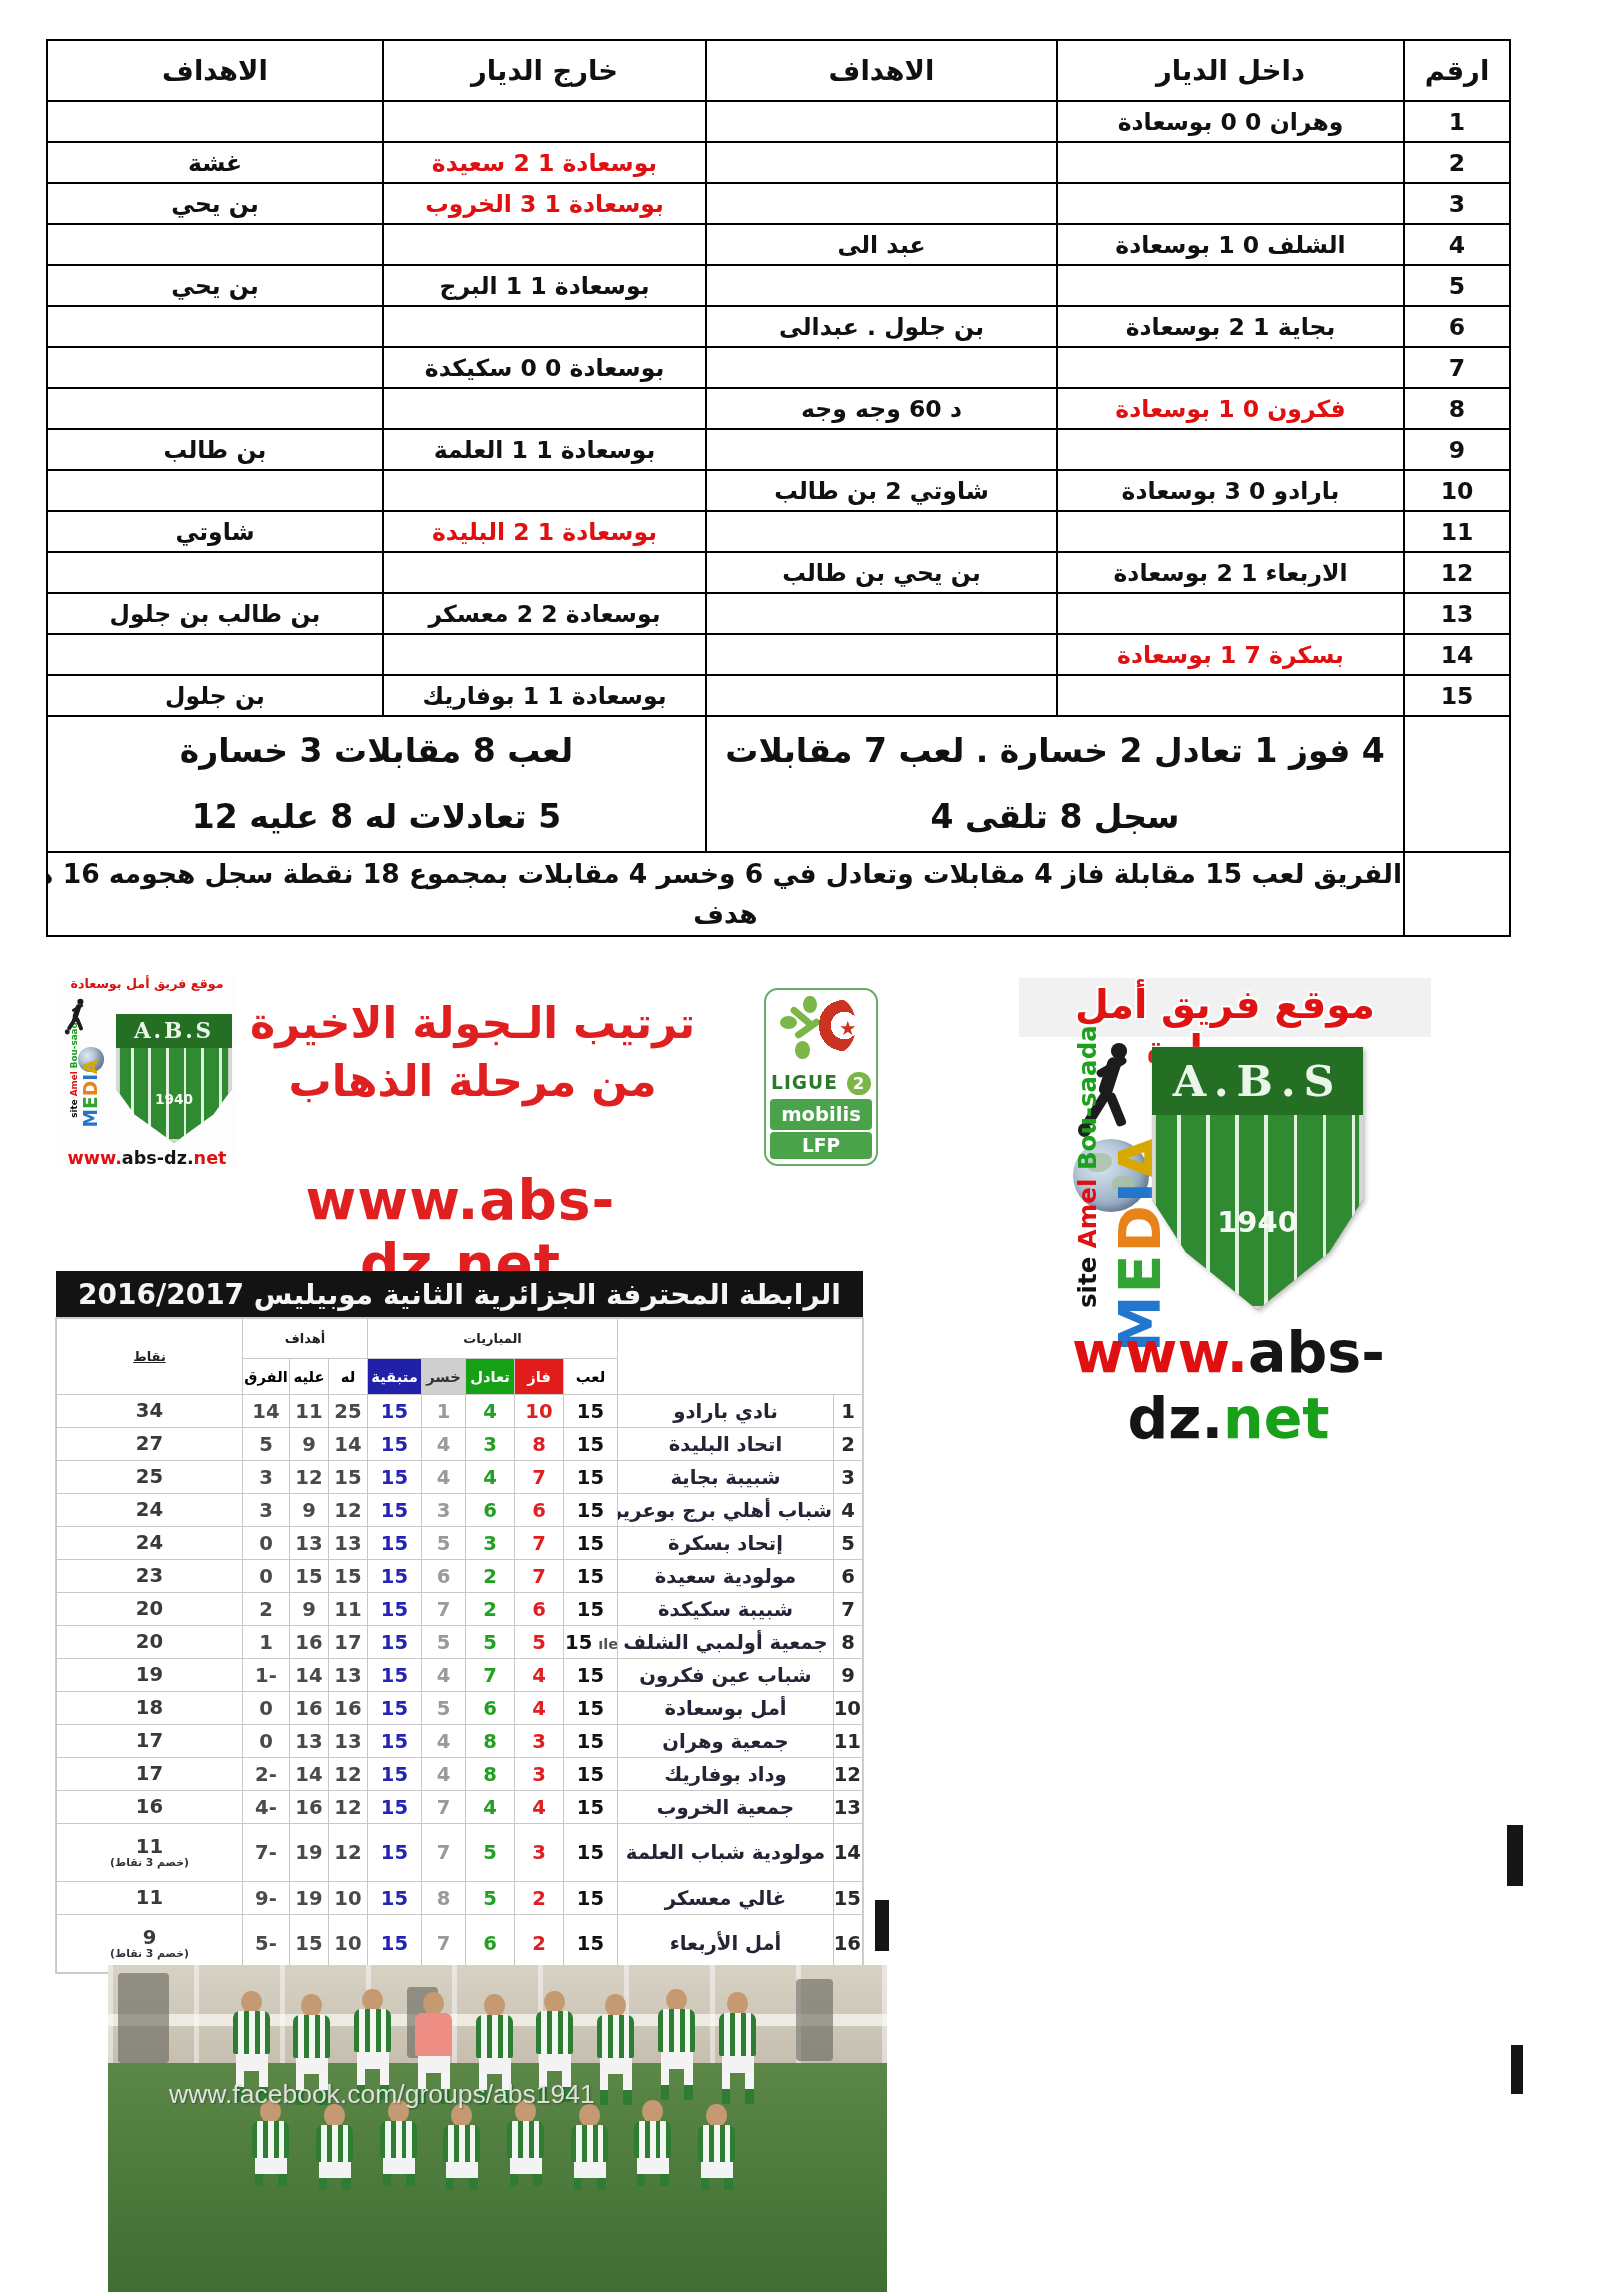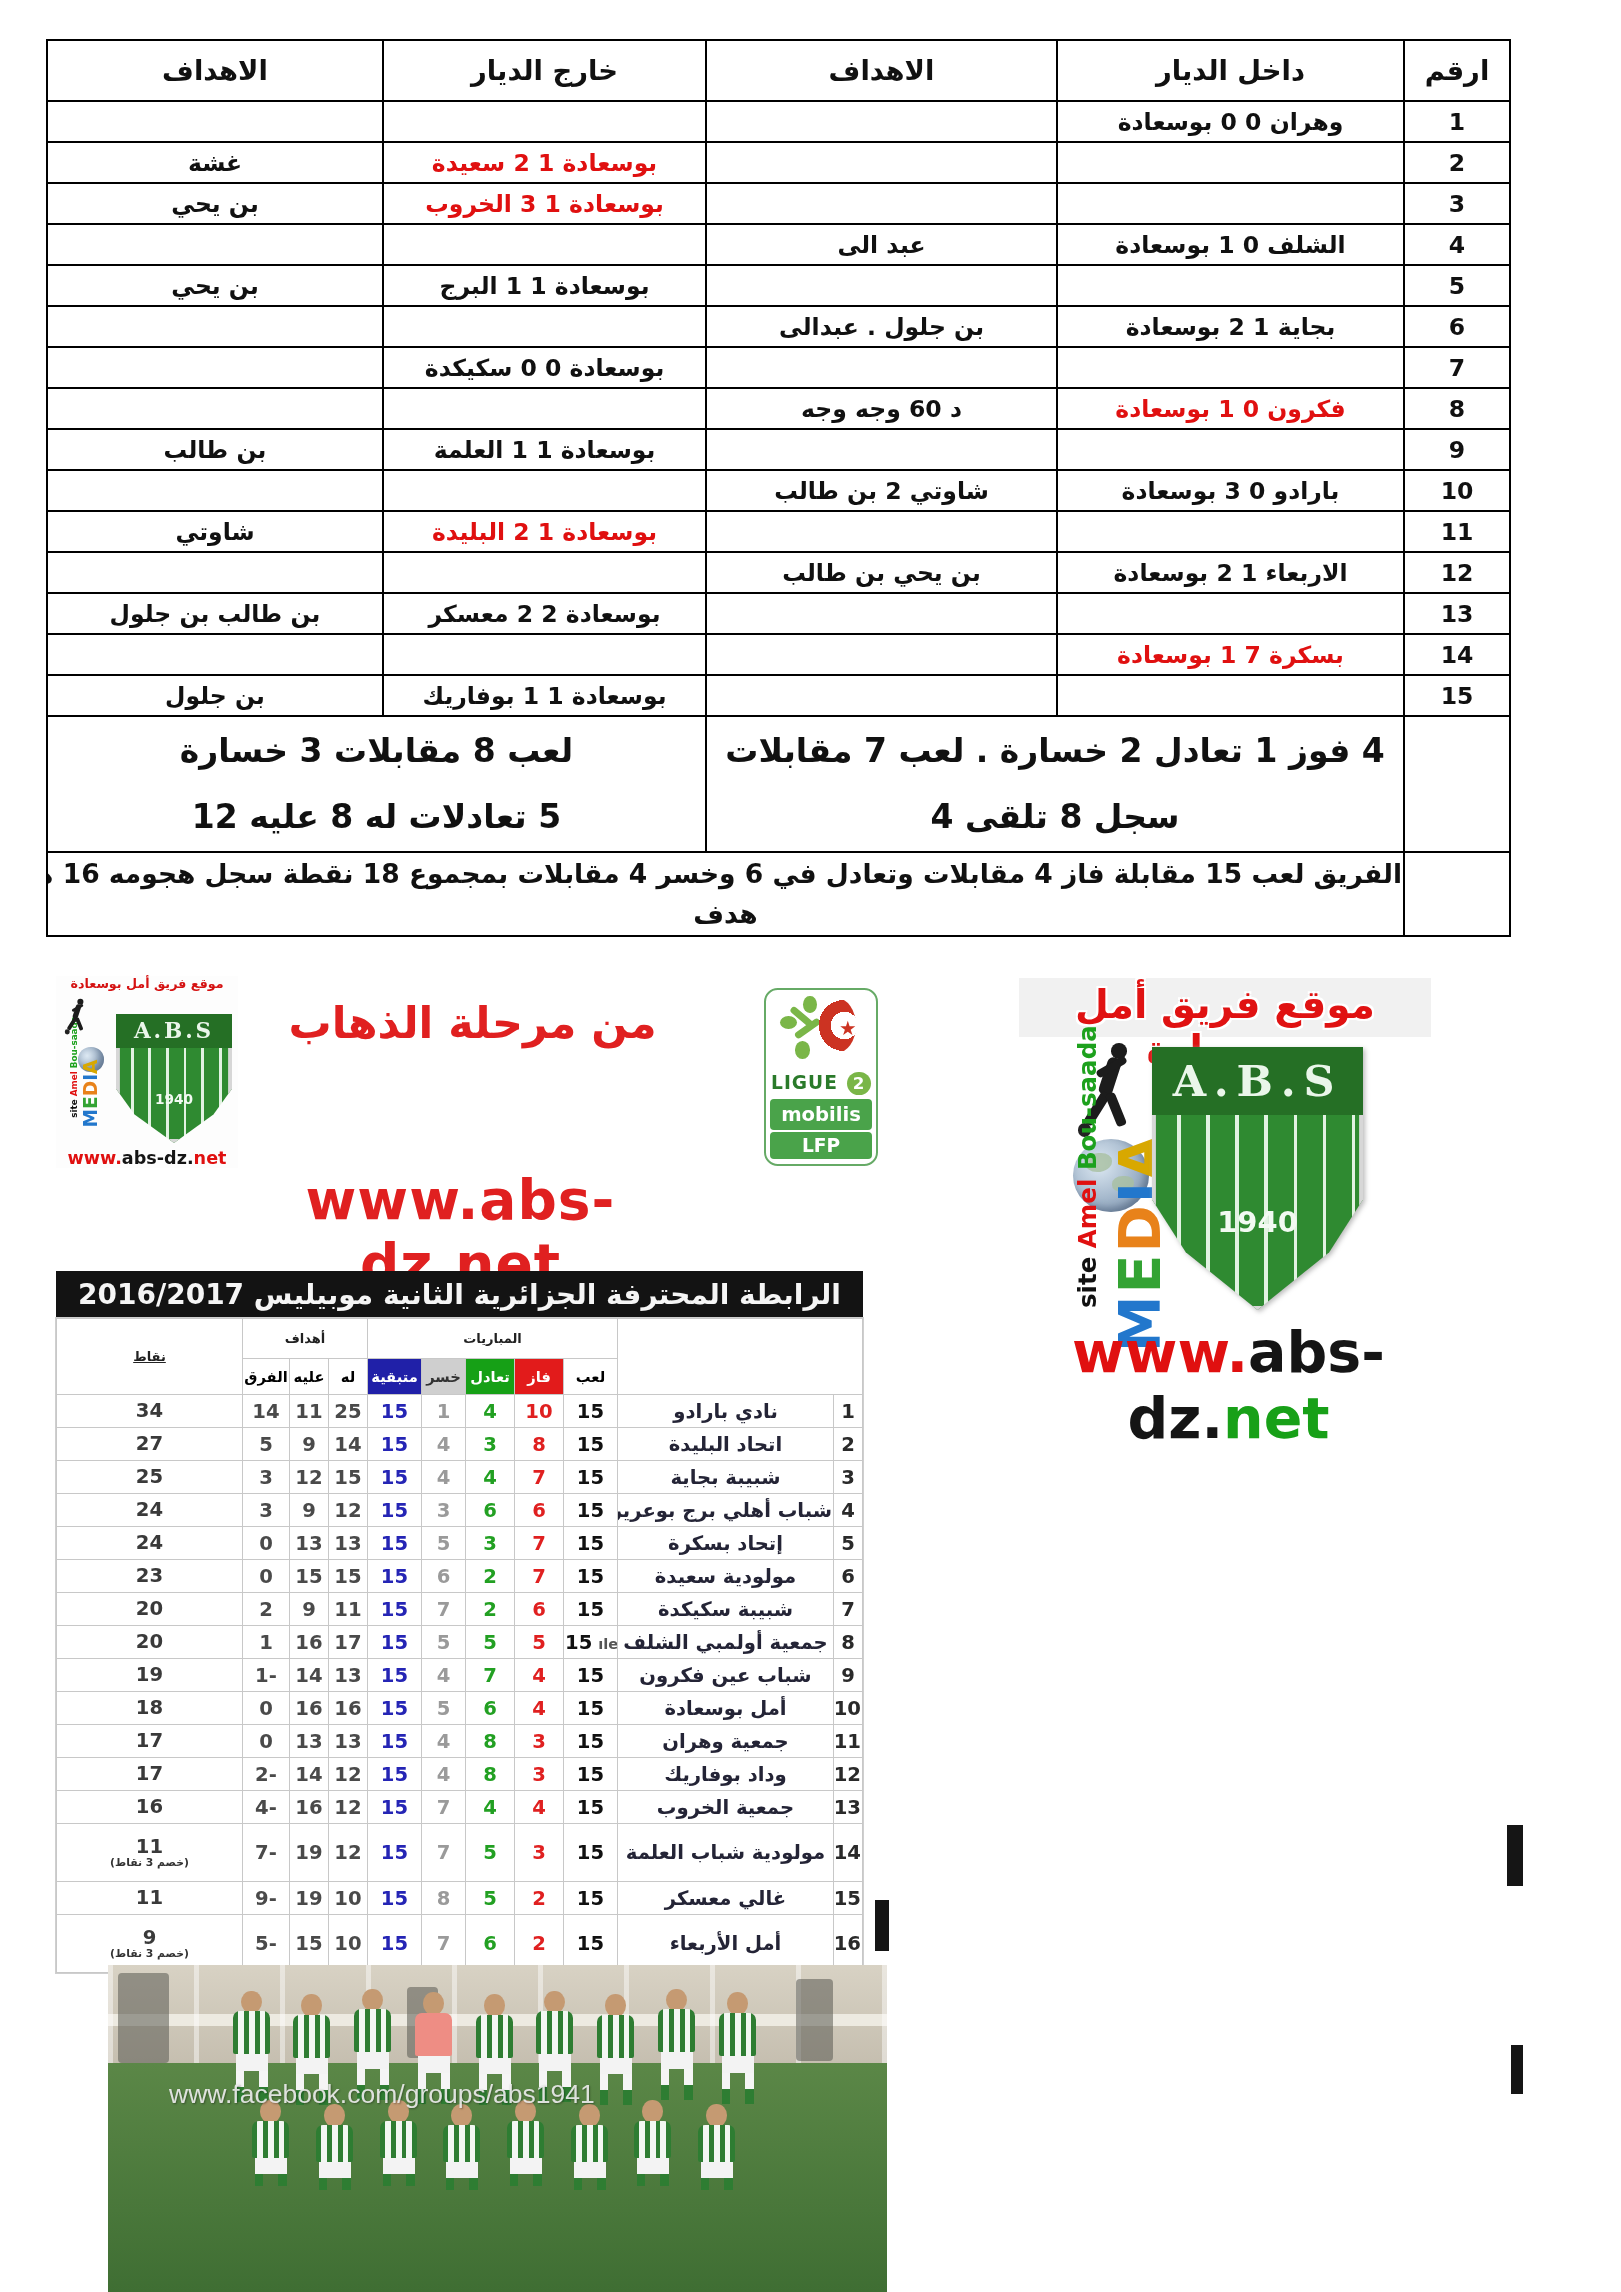--- a/index.html
+++ b/index.html
@@ -317,20 +317,21 @@
         <div>هدف</div>
       </td>
     </tr>
   </tbody>
 </table>
 
 <div class="band-bg"></div>
 <div class="right-title">موقع فريق أمل بوسعادة</div>
 
 <div class="center-title">
+  <div>ترتيب الـجولة الاخيرة</div>
   <div>من مرحلة الذهاب</div>
 </div>
 <div class="center-url">www.abs-dz.net</div>
 
 <div class="left-logo">
   <div class="ll-title">موقع فريق أمل بوسعادة</div>
   <div class="ll-site">
     <span class="s1">site </span><span class="s2">Amel </span><span class="s3">Bou-saada</span>
   </div>
   <div class="ll-url">

